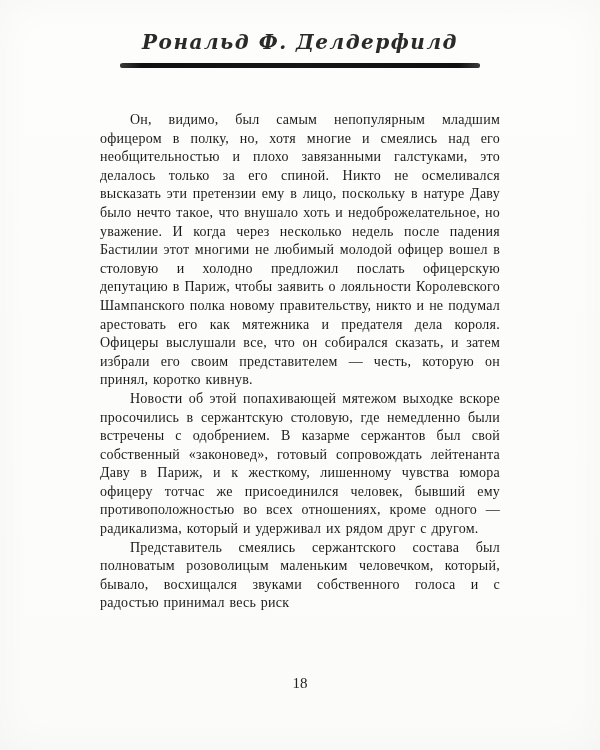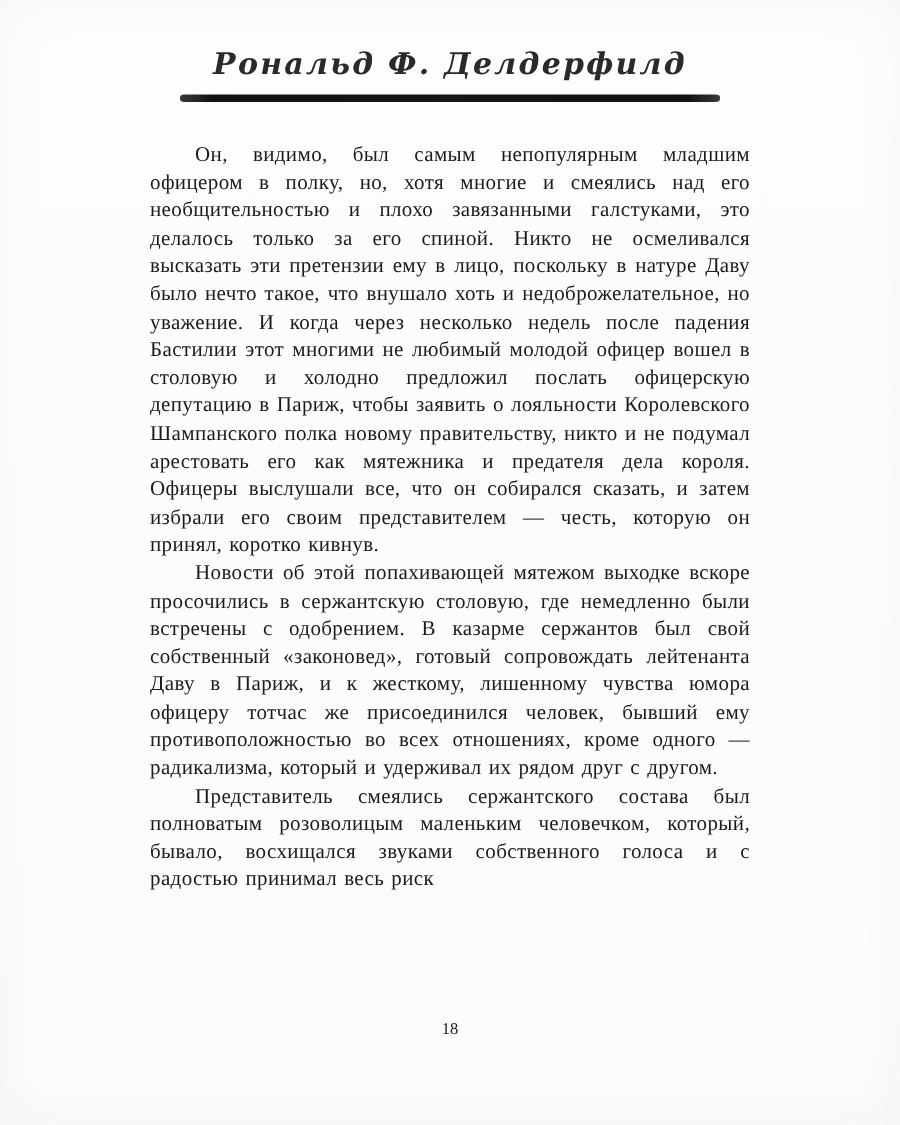--- a/index.html
+++ b/index.html
@@ -30,40 +30,40 @@
   }
   .head-rule {
     width: 360px;
     height: 5px;
     margin: 9px auto 0 auto;
     background: linear-gradient(90deg, #3a3a3a 0%, #101010 6%, #161616 50%, #101010 94%, #3a3a3a 100%);
     border-radius: 3px / 2px;
   }
   .text-block {
     width: 400px;
-    margin: 27px auto 0 auto;
+    margin: 43px auto 0 auto;
   }
   .text-block p {
     margin: 0;
     text-indent: 30px;
     text-align: justify;
     font-family: "Liberation Serif", serif;
     font-size: 14px;
     line-height: 18.6px;
     letter-spacing: 0.25px;
     word-spacing: 1px;
     color: #1b1b1b;
   }
   .page-number {
     position: absolute;
     bottom: 58px;
     left: 0;
     width: 100%;
     text-align: center;
-    font-size: 11px;
+    font-size: 15px;
     color: #222;
     margin-top: 16px;
   }
 </style>
 </head>
 <body>
 
 <div class="page">
 
   <div class="running-head">Рональд Ф. Делдерфилд</div>

